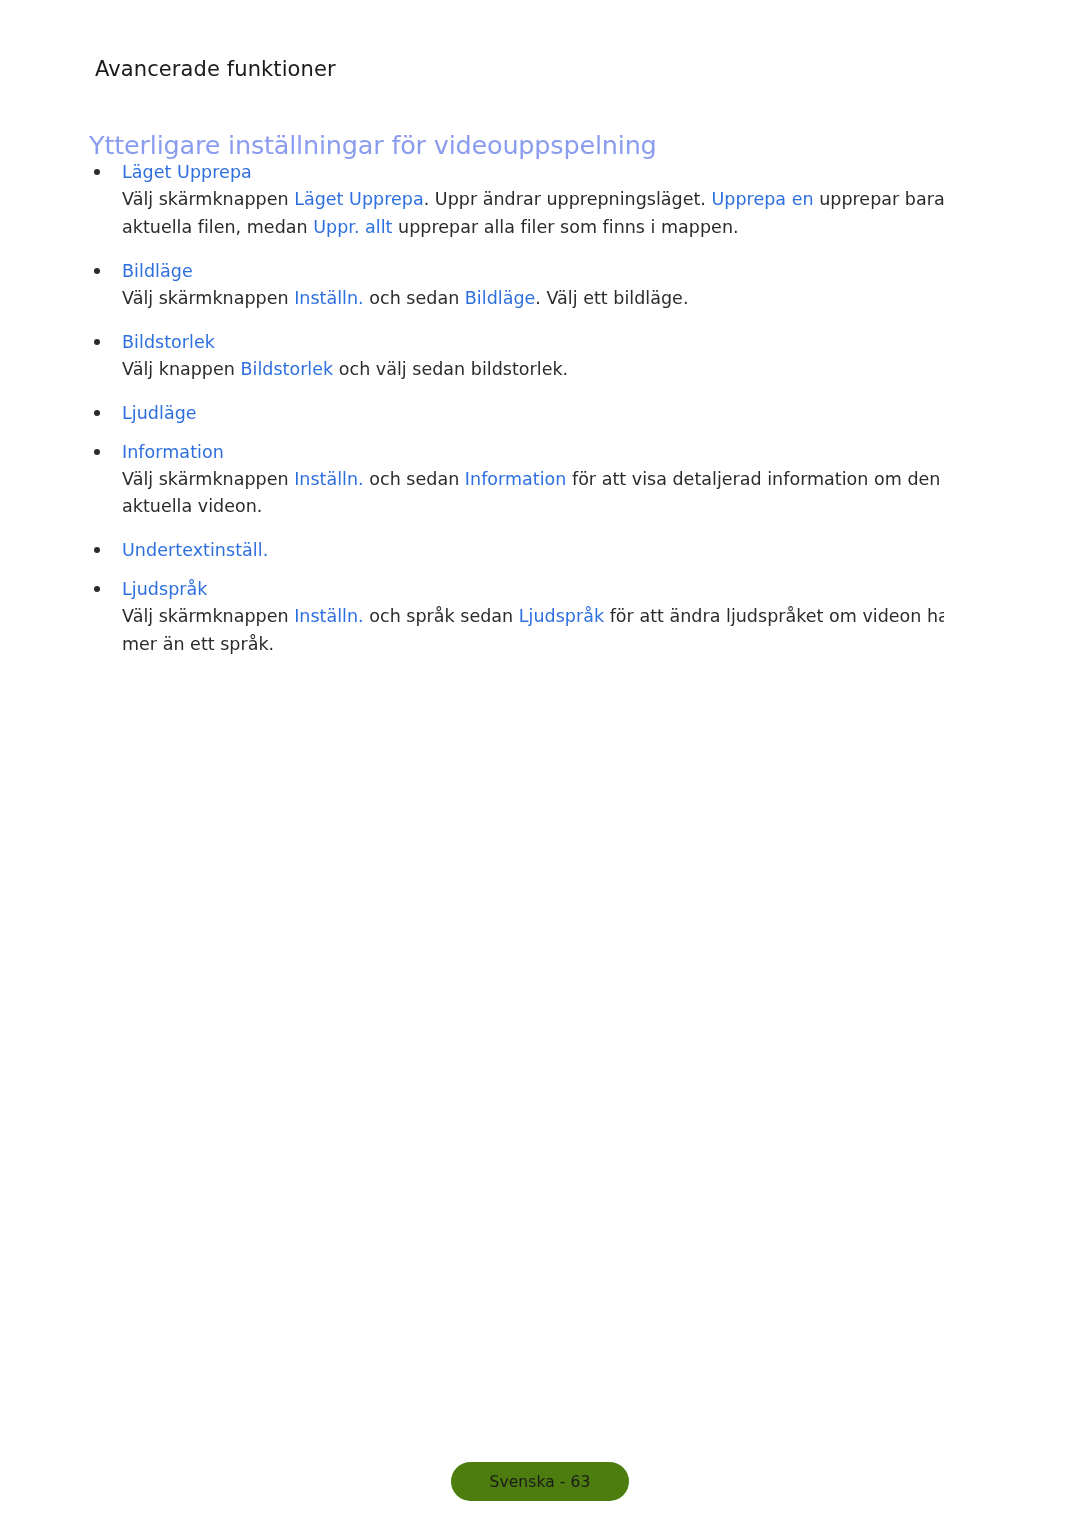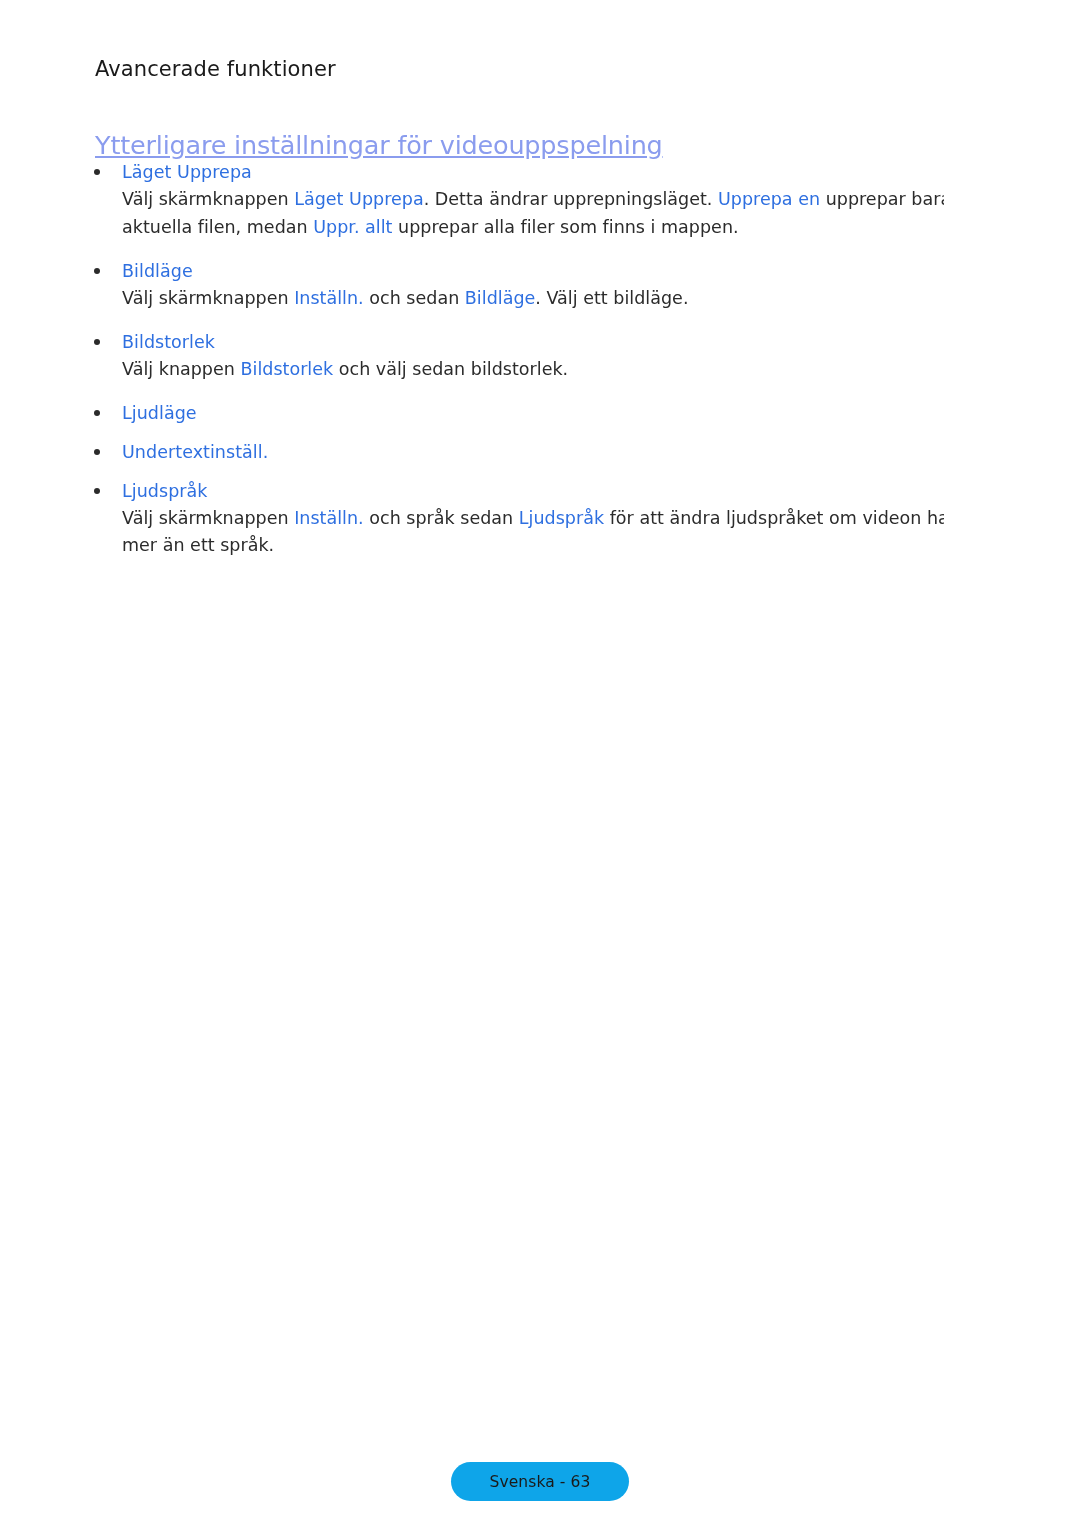--- a/index.html
+++ b/index.html
@@ -25,28 +25,27 @@
     position: absolute;
     left: 95px;
     top: 57px;
     font-size: 21px;
     font-weight: 400;
     color: #1a1a1a;
     letter-spacing: 0.1px;
   }
   .section-heading {
     position: absolute;
-    left: 95px;
+    left: 89px;
     top: 113px;
     font-size: 25.5px;
     font-weight: 400;
     color: #8a9cee;
     letter-spacing: -0.2px;
     white-space: nowrap;
-    text-decoration: underline;
   }
   .content {
     position: absolute;
     left: 89px;
     top: 160px;
     width: 905px;
   }
   .bullet-block {
     position: relative;
     margin-bottom: 15px;
@@ -82,21 +81,21 @@
   }
   .hl {
     color: #2e6fe0;
   }
   .footer-pill {
     position: absolute;
     left: 451px;
     top: 1462px;
     width: 178px;
     height: 39px;
-    background: #0ea5e9;
+    background: #4d7c0f;
     border-radius: 20px;
     display: flex;
     align-items: center;
     justify-content: center;
   }
   .footer-pill-label {
     font-size: 15.5px;
     color: #1a1a1a;
     letter-spacing: 0.1px;
   }
@@ -106,32 +105,36 @@
 
 <div class="page">
 
   <div class="running-header">Avancerade funktioner</div>
 
   <h1 class="section-heading">Ytterligare inställningar för videouppspelning</h1>
 
   <div class="content">
       <div class="bullet-block">
         <div class="bullet-term-row"><span class="bullet-dot"></span><span class="bullet-term">Läget Upprepa</span></div>
-        <p class="bullet-body"><span>Välj skärmknappen </span><span class="hl">Läget Upprepa</span><span>. Detta ändrar upprepningsläget. </span><span class="hl">Upprepa en</span><span> upprepar bara den aktuella filen, medan </span><span class="hl">Uppr. allt</span><span> upprepar alla filer som finns i mappen.</span></p>
+        <p class="bullet-body"><span>Välj skärmknappen </span><span class="hl">Läget Upprepa</span><span>. Uppr ändrar upprepningsläget. </span><span class="hl">Upprepa en</span><span> upprepar bara den aktuella filen, medan </span><span class="hl">Uppr. allt</span><span> upprepar alla filer som finns i mappen.</span></p>
       </div>
       <div class="bullet-block">
         <div class="bullet-term-row"><span class="bullet-dot"></span><span class="bullet-term">Bildläge</span></div>
         <p class="bullet-body"><span>Välj skärmknappen </span><span class="hl">Inställn.</span><span> och sedan </span><span class="hl">Bildläge</span><span>. Välj ett bildläge.</span></p>
       </div>
       <div class="bullet-block">
         <div class="bullet-term-row"><span class="bullet-dot"></span><span class="bullet-term">Bildstorlek</span></div>
         <p class="bullet-body"><span>Välj knappen </span><span class="hl">Bildstorlek</span><span> och välj sedan bildstorlek.</span></p>
       </div>
       <div class="bullet-block">
         <div class="bullet-term-row"><span class="bullet-dot"></span><span class="bullet-term">Ljudläge</span></div>
+      </div>
+      <div class="bullet-block">
+        <div class="bullet-term-row"><span class="bullet-dot"></span><span class="bullet-term">Information</span></div>
+        <p class="bullet-body"><span>Välj skärmknappen </span><span class="hl">Inställn.</span><span> och sedan </span><span class="hl">Information</span><span> för att visa detaljerad information om den aktuella videon.</span></p>
       </div>
       <div class="bullet-block">
         <div class="bullet-term-row"><span class="bullet-dot"></span><span class="bullet-term">Undertextinställ.</span></div>
       </div>
       <div class="bullet-block">
         <div class="bullet-term-row"><span class="bullet-dot"></span><span class="bullet-term">Ljudspråk</span></div>
         <p class="bullet-body"><span>Välj skärmknappen </span><span class="hl">Inställn.</span><span> och språk sedan </span><span class="hl">Ljudspråk</span><span> för att ändra ljudspråket om videon har mer än ett språk.</span></p>
       </div>
     </div>
 

